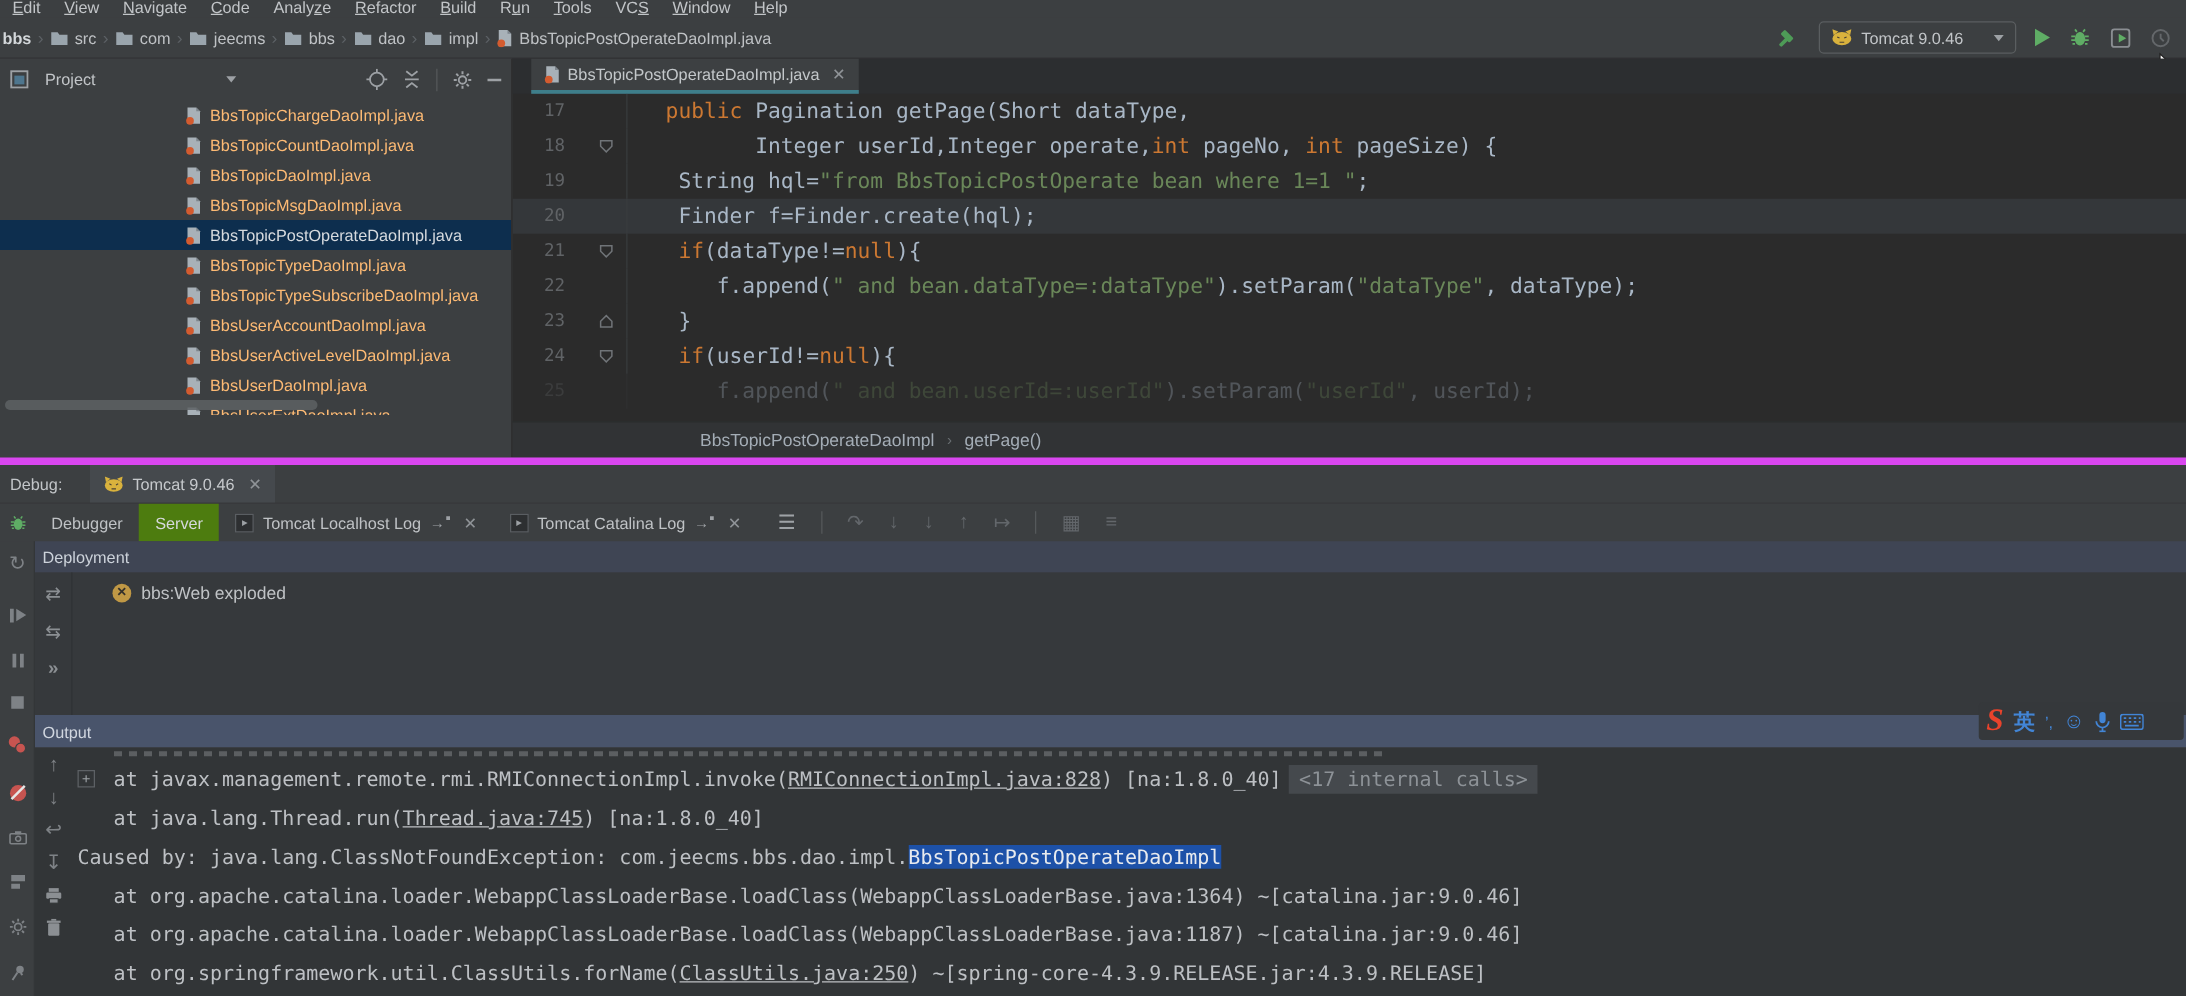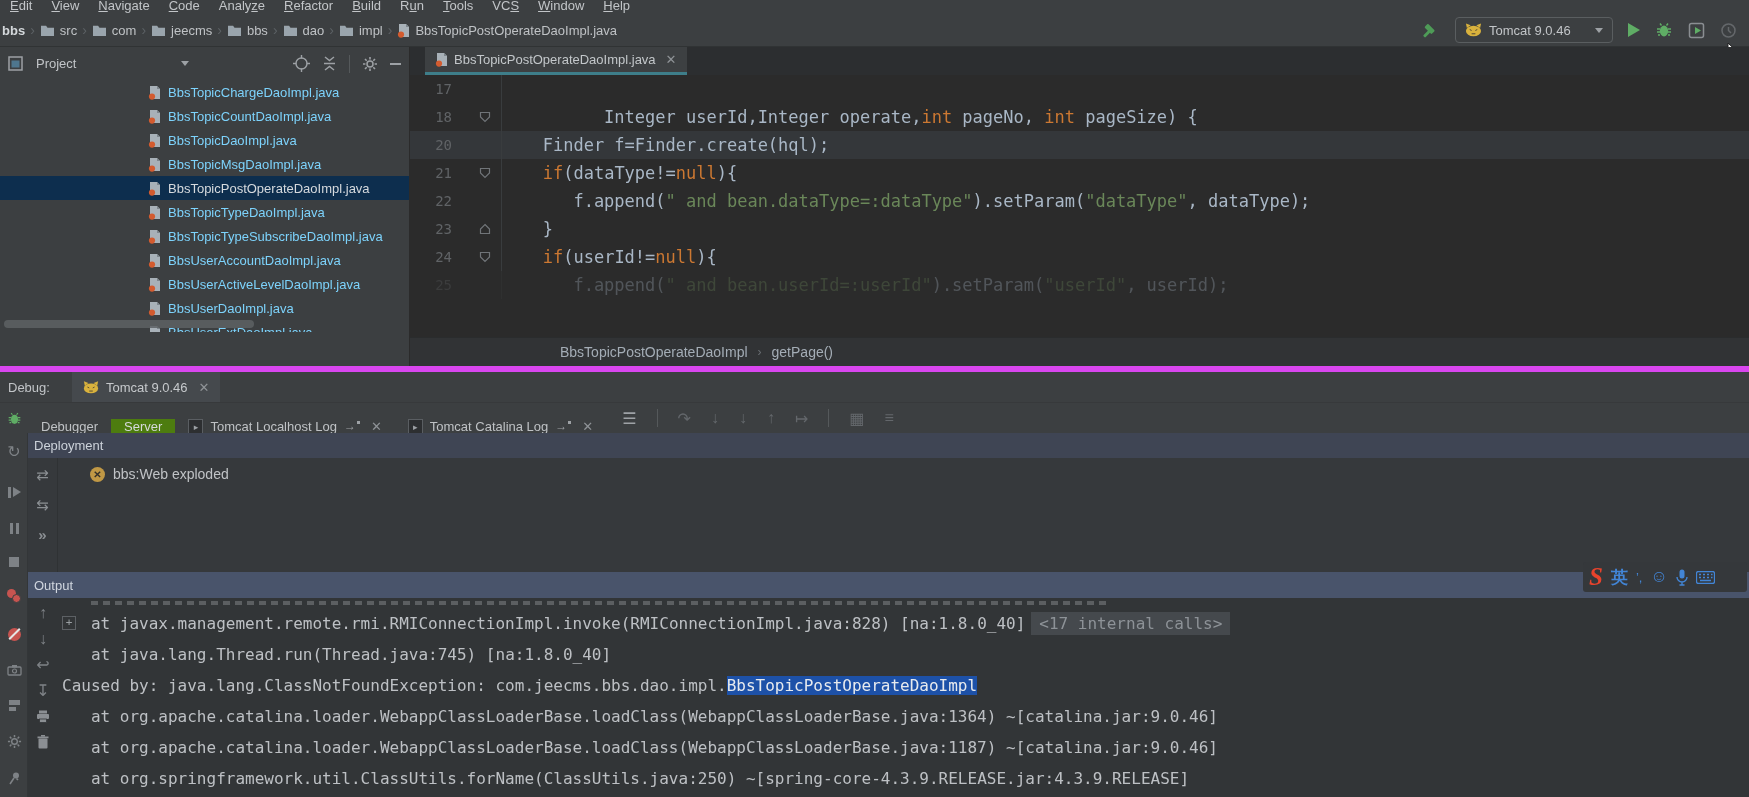--- a/index.html
+++ b/index.html
@@ -25,21 +25,21 @@
 .play-btn{width:0;height:0;border-top:7px solid transparent;border-bottom:7px solid transparent;border-left:12px solid var(--run_green);}
 #cursor-arrow{position:absolute;right:8px;top:28px;}
 
 
 #main{position:absolute;left:0;top:47px;right:0;height:319px;display:flex;}
 #project-panel{position:relative;width:410px;background:#3c3f41;border-right:1px solid #2b2b2b;overflow:hidden;}
 #project-header{height:33px;display:flex;align-items:center;padding:0 8px;font-size:13px;color:#c2c5c8;gap:13px;}
 #project-header .hdr-icons{margin-left:auto;display:flex;align-items:center;gap:12px;}
 .hdr-sep{width:1px;height:18px;background:#55595b;}
 #file-list{position:absolute;left:0;top:33px;right:0;height:252px;overflow:hidden;}
-.file-row{display:flex;align-items:center;gap:7px;height:24px;padding-left:148px;font-size:13px;color:#7dd3fc;white-space:nowrap;}
+.file-row{display:flex;align-items:center;gap:7px;height:24px;padding-left:148px;font-size:13px;color:#fdba74;white-space:nowrap;}
 .file-row.selected{background:#0d2e4e;color:#d6dade;}
 #project-hscroll{position:absolute;left:4px;top:273px;width:250px;height:8px;border-radius:4px;background:#5d6164;opacity:.85;}
 
 
 #editor{position:relative;flex:1;background:#2b2b2b;}
 #tab-bar{height:28px;background:#2c2e30;display:flex;}
 .ed-tab{display:flex;align-items:center;gap:6px;background:#3d4042;padding:0 10px;margin-left:15px;font-size:13px;color:#c3c7ca;border-bottom:3px solid var(--accent_tab);}
 .tab-close{color:#8f9397;font-size:13px;margin-left:4px;}
 #code-lines{position:absolute;left:0;top:28px;right:0;height:262px;overflow:hidden;}
 .code-row{display:flex;height:28px;}
@@ -54,21 +54,21 @@
 #editor-breadcrumb{position:absolute;left:0;bottom:0;right:0;height:29px;background:#313335;display:flex;align-items:center;padding-left:150px;font-size:14px;color:#a4adb6;gap:10px;border-top:1px solid #2a2c2d;}
 #editor-breadcrumb .bc-sep{color:#696e72;font-size:12px;}
 
 
 #debug-panel{position:absolute;left:0;top:366px;right:0;height:431px;background:#3c3f41;border-top:6px solid #d946ef;}
 #debug-header{height:30px;display:flex;align-items:stretch;}
 #debug-label{align-self:center;padding-left:8px;font-size:13px;color:#c2c5c8;}
 #session-tab{margin-left:22px;background:#45494d;display:flex;align-items:center;gap:7px;padding:0 11px;font-size:13px;color:#c6c9cc;}
 #debug-tabs{height:31px;display:flex;align-items:stretch;border-top:1px solid #37393b;}
 #debug-tabs .bug-slot{width:28px;display:flex;align-items:center;justify-content:center;}
-.dbg-tab{display:flex;align-items:flex-start;gap:7px;padding:0 13px;font-size:13px;color:#bfc2c5;white-space:nowrap;margin-top:16px;}
+.dbg-tab{display:flex;align-items:center;gap:7px;padding:0 13px;font-size:13px;color:#bfc2c5;white-space:nowrap;}
 .dbg-tab.selected{background:#4d7c0f;color:#d6d9dc;}
 .console-icon{width:15px;height:15px;background:#2d2f31;border:1px solid #5a5e62;color:#9da1a5;font-size:9px;display:flex;align-items:center;justify-content:center;}
 .tab-scroll{color:#9da1a5;font-size:12px;}
 .tab-scroll i{display:inline-block;width:3px;height:3px;background:#9da1a5;margin-left:1px;margin-bottom:6px;}
 .dbg-toolbar{display:flex;align-items:center;gap:20px;padding-left:16px;color:#63676b;font-size:16px;}
 .dbg-toolbar .tsep{width:1px;height:18px;background:#55595b;}
 .dbg-toolbar .hamburger{color:#9ea2a6;}
 #debug-body{position:absolute;left:0;top:61px;right:0;bottom:0;display:flex;}
 #left-stripe{position:relative;width:28px;background:#3c3f41;border-right:1px solid #333638;}
 .stripe-ic{position:absolute;left:0;width:28px;display:flex;justify-content:center;}
@@ -79,21 +79,21 @@
 #deployment-body{position:relative;height:114px;background:#36393c;}
 .inner-col{position:absolute;left:0;top:0;bottom:0;width:30px;border-right:1px solid #2f3234;display:flex;flex-direction:column;align-items:center;gap:12px;padding-top:8px;color:#8b8f93;font-size:15px;}
 #deploy-item{position:absolute;left:62px;top:8px;display:flex;align-items:center;gap:8px;font-size:14px;color:#c0c3c6;}
 .err-badge{width:15px;height:15px;border-radius:50%;background:var(--amber);color:#33302a;font:bold 10px/15px "Liberation Sans",sans-serif;text-align:center;}
 #output-body{position:relative;height:205px;background:#323537;overflow:hidden;}
 #console-lines{position:absolute;left:34px;top:0;right:0;}
 .sliver{position:relative;height:10px;overflow:hidden;}
 .sliver div{position:absolute;left:29px;top:3px;width:1020px;height:4px;opacity:.5;background:repeating-linear-gradient(90deg,#85888b 0 7px,transparent 7px 12px);}
 .con-row{position:relative;height:31px;}
 .con-text{font:16px/31px "DejaVu Sans Mono",monospace;color:#bdc0c4;white-space:pre;}
-.seg-l{}
+.seg-l{text-decoration:underline;}
 .seg-h{background:var(--selection_blue);color:#e7eaee;}
 .seg-f{background:#45494d;color:#8d9297;padding:2px 8px;margin-left:6px;}
 .con-fold{position:absolute;left:0;top:8px;width:14px;height:14px;border:1px solid #5d6165;color:#9ba0a4;font:11px/12px "DejaVu Sans Mono",monospace;text-align:center;}
 
 
 #ime-bar{position:absolute;left:1583px;top:562px;width:164px;height:30px;background:#35383b;border-radius:3px;display:flex;align-items:center;gap:8px;padding:0 6px;}
 #ime-logo{font:italic 900 25px "Liberation Serif",serif;color:var(--sogou_red);line-height:26px;}
 #ime-lang{font-weight:bold;font-size:17px;color:var(--ime_blue);}
 #ime-punct{font-size:13px;color:var(--ime_blue);}
 #ime-smiley{font-size:17px;color:var(--ime_blue);}
@@ -358,29 +358,35 @@
               <circle cx="4" cy="11.6" r="3.1" fill="#D35B2F"></circle>
             </svg>
           <span>BbsTopicPostOperateDaoImpl.java</span>
           <span class="tab-close">✕</span>
         </div>
       </div>
       <div id="code-lines">
           <div class="code-row">
             <span class="lnum">17</span>
             <span class="fold"></span>
+            <pre class="ctext"><span class="tok-d">  </span><span class="tok-k">public</span><span class="tok-d"> Pagination getPage(Short dataType,</span></pre>
           </div>
           <div class="code-row">
             <span class="lnum">18</span>
             <span class="fold">
               <svg width="12" height="12" viewBox="0 0 12 12">
                 <polygon points="1.5,1.5 10.5,1.5 10.5,6 6,10.5 1.5,6" fill="none" stroke="#707478" stroke-width="1.2"></polygon>
               </svg>
             </span>
             <pre class="ctext"><span class="tok-d">         Integer userId,Integer operate,</span><span class="tok-k">int</span><span class="tok-d"> pageNo, </span><span class="tok-k">int</span><span class="tok-d"> pageSize) {</span></pre>
+          </div>
+          <div class="code-row">
+            <span class="lnum">19</span>
+            <span class="fold"></span>
+            <pre class="ctext"><span class="tok-d">   String hql=</span><span class="tok-s">"from BbsTopicPostOperate bean where 1=1 "</span><span class="tok-d">;</span></pre>
           </div>
           <div class="code-row current">
             <span class="lnum">20</span>
             <span class="fold"></span>
             <pre class="ctext"><span class="tok-d">   Finder f=Finder.create(hql);</span></pre>
           </div>
           <div class="code-row">
             <span class="lnum">21</span>
             <span class="fold">
               <svg width="12" height="12" viewBox="0 0 12 12">

